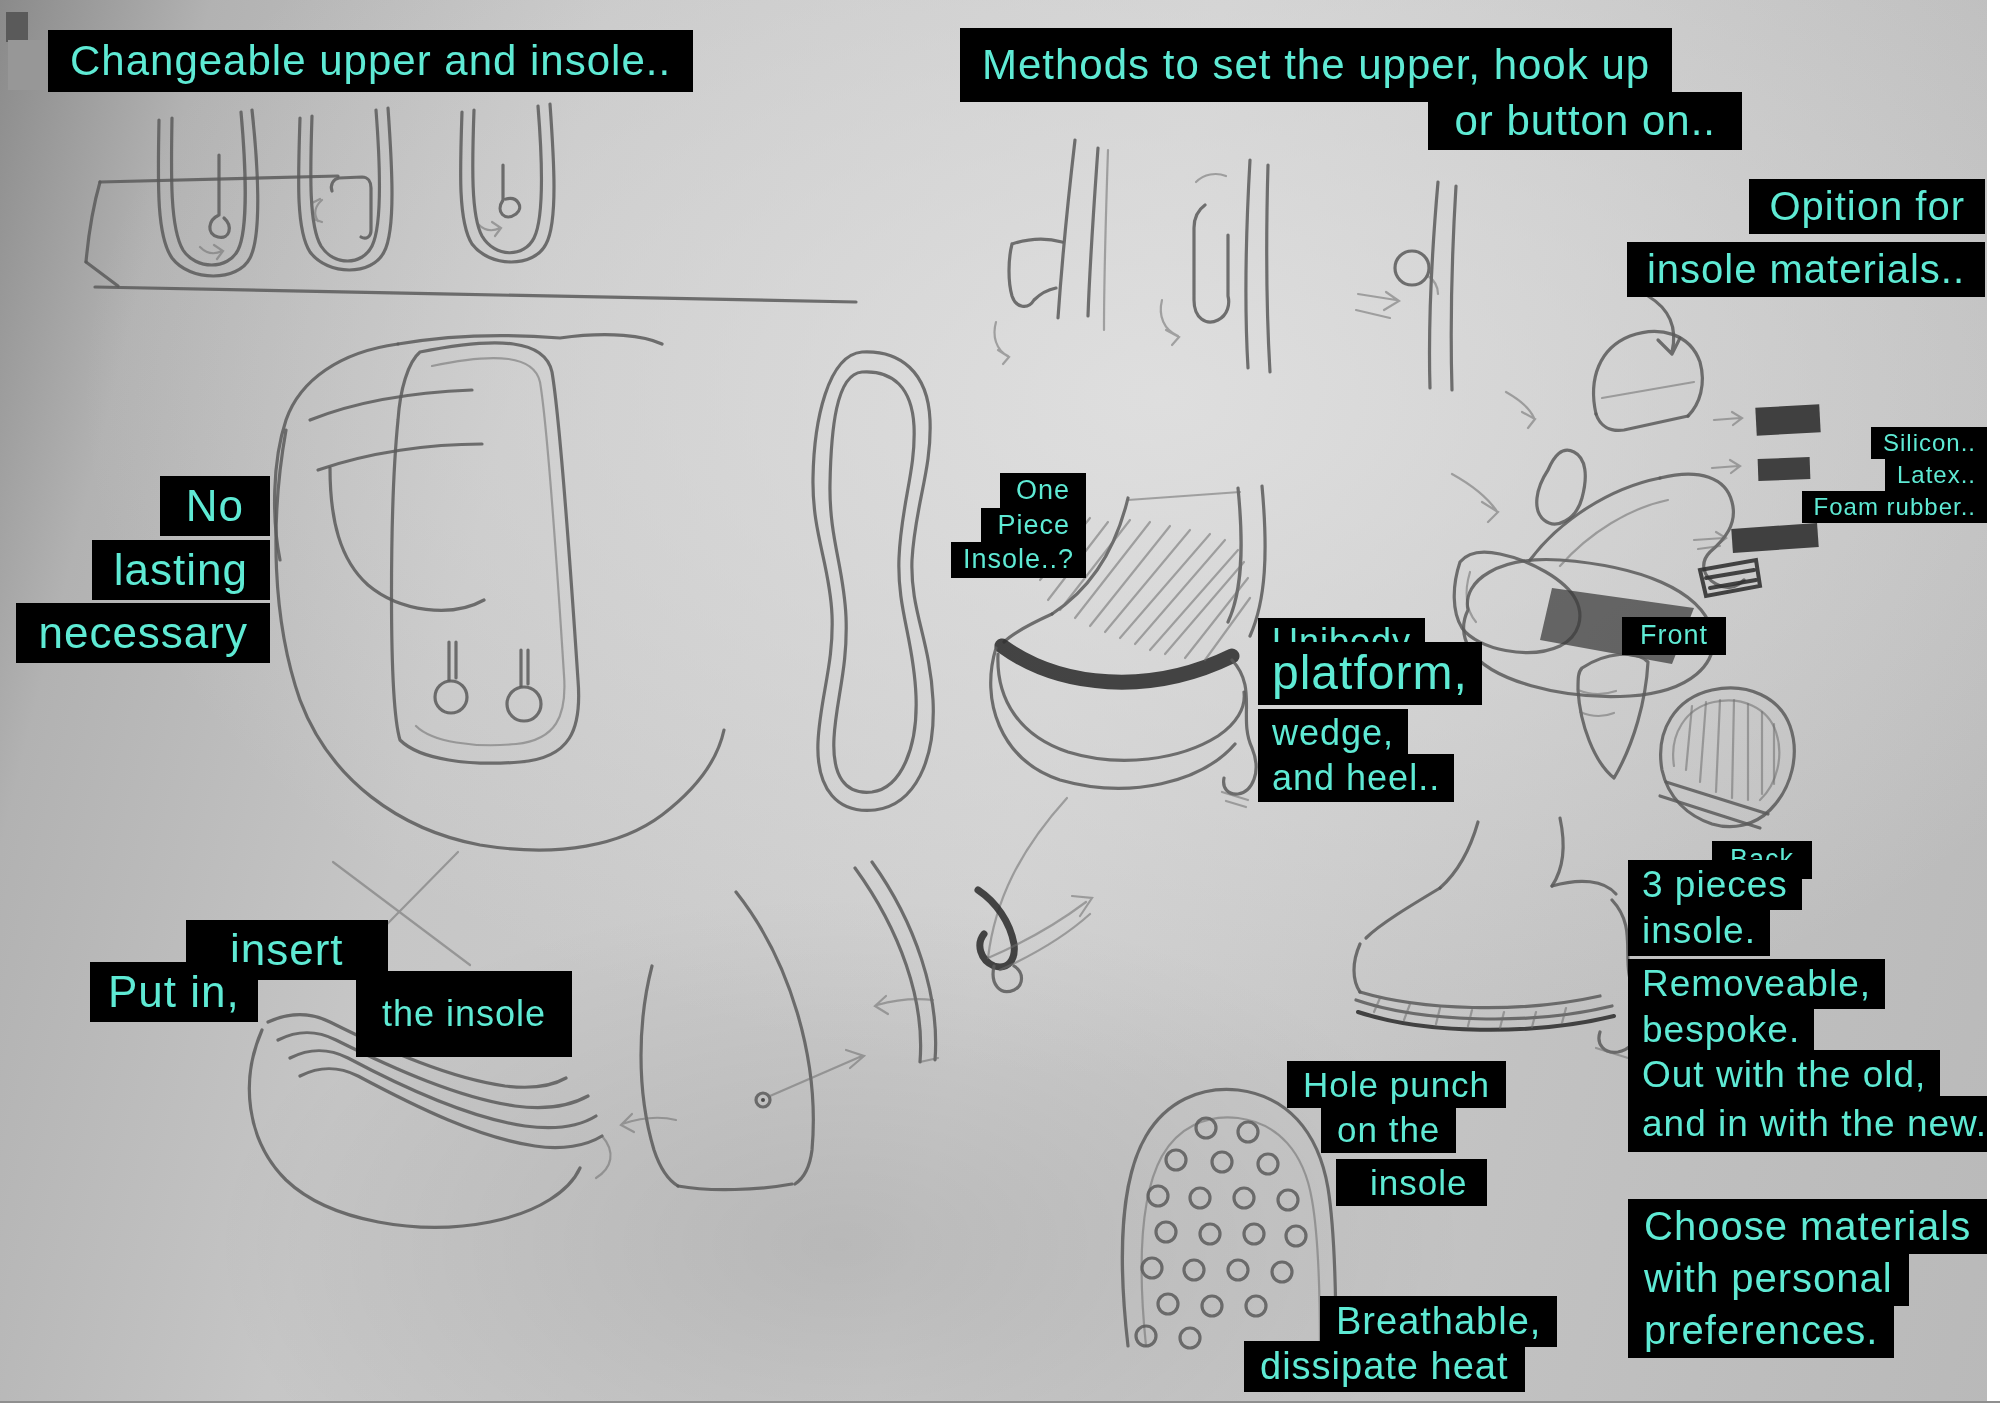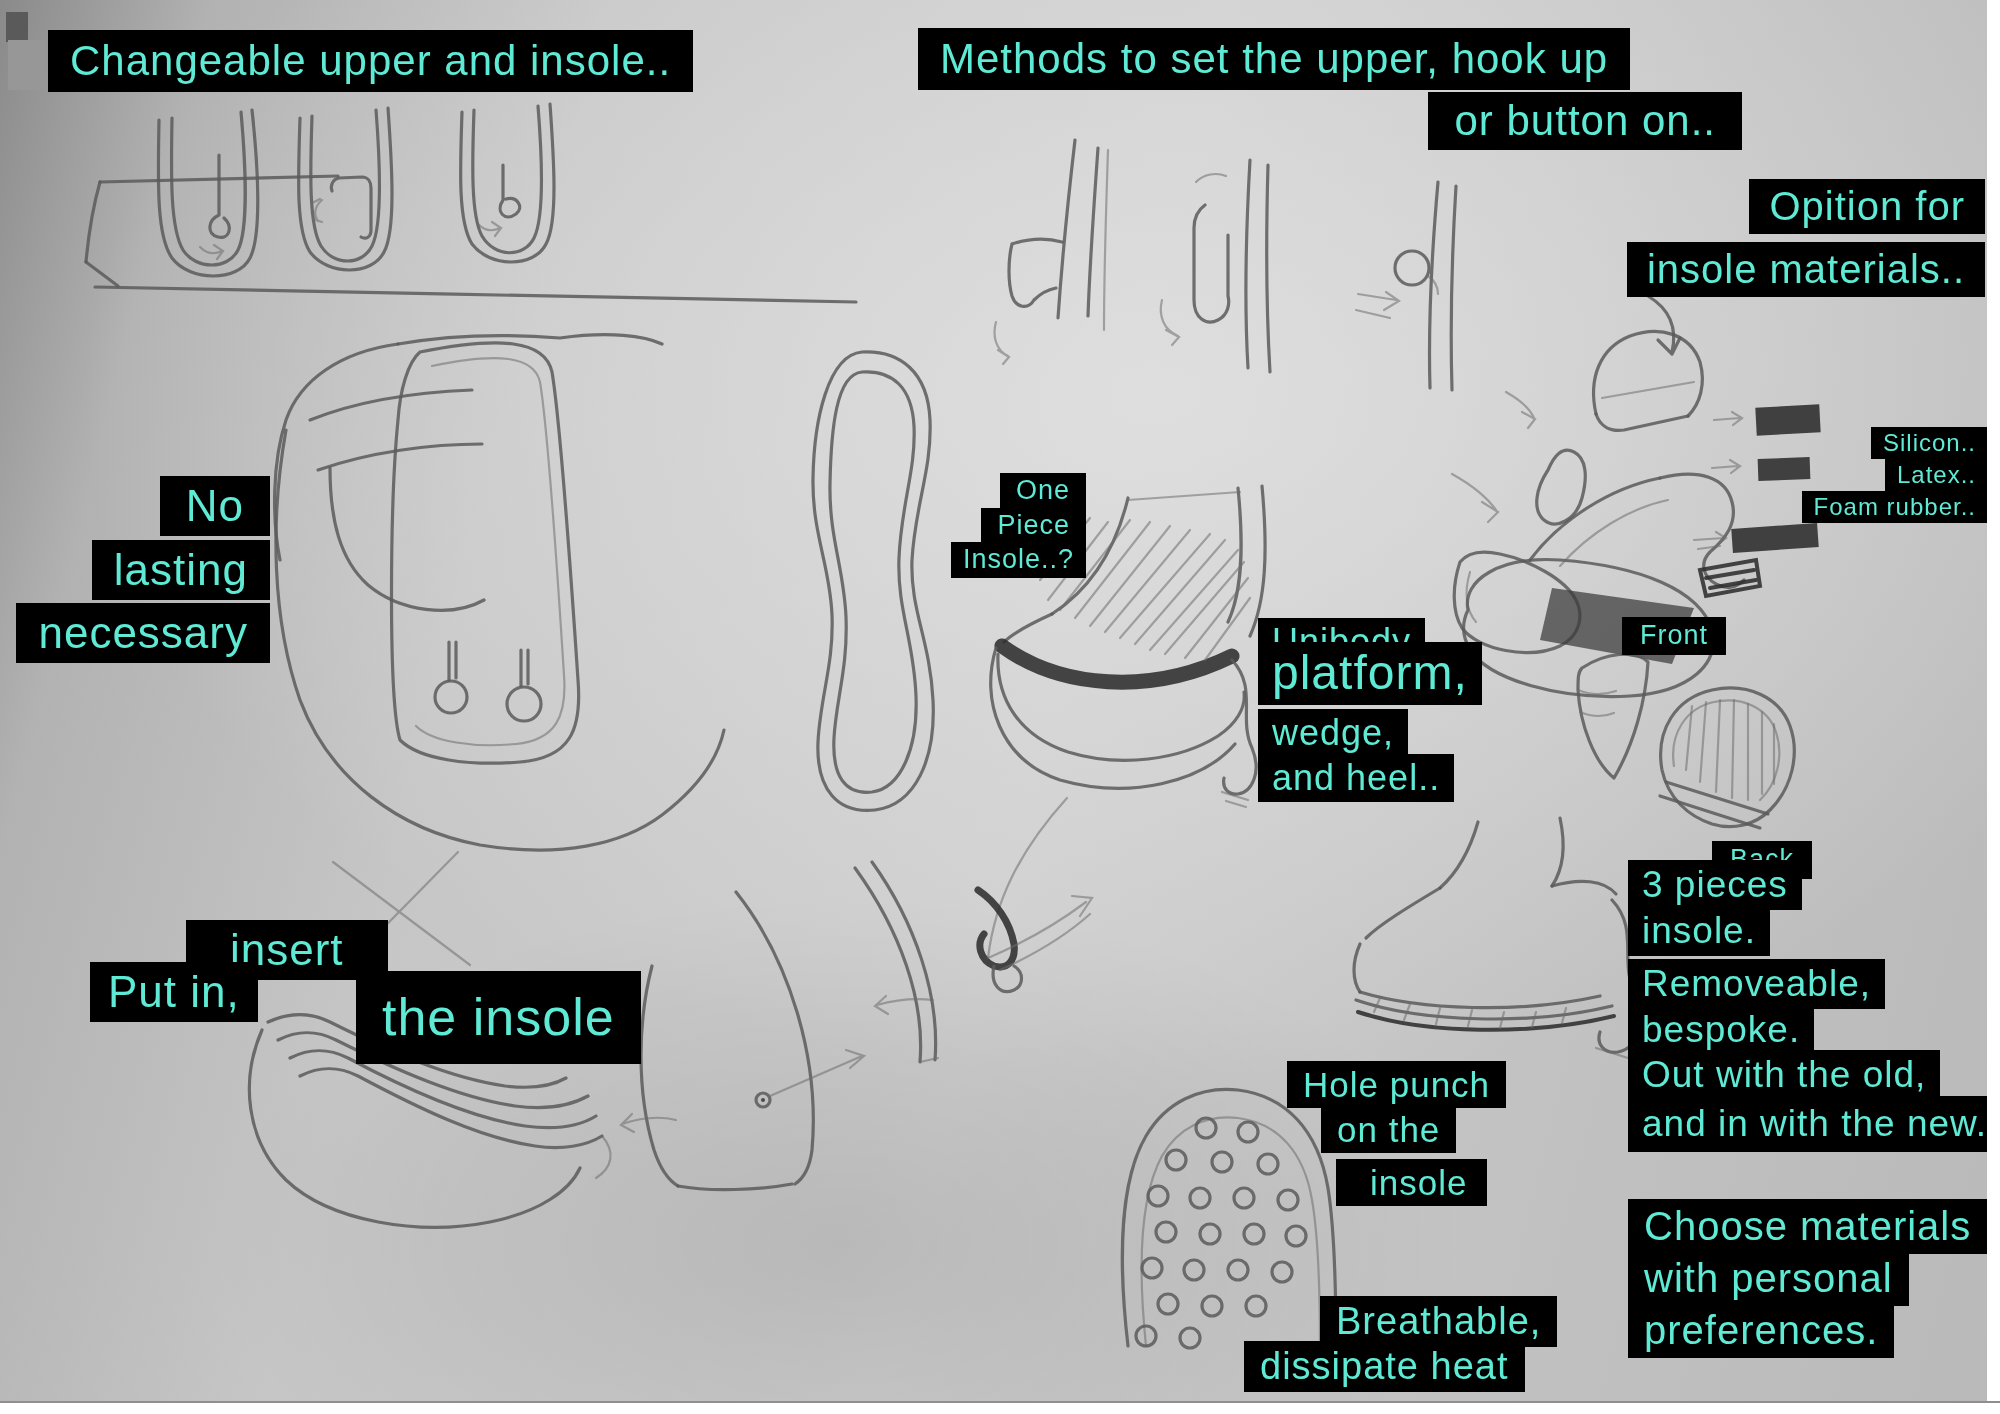--- a/index.html
+++ b/index.html
@@ -233,21 +233,21 @@
         <circle cx="1168" cy="1304" r="10"></circle>
           <circle cx="1212" cy="1306" r="10"></circle>
           <circle cx="1256" cy="1306" r="10"></circle>
         <circle cx="1146" cy="1336" r="10"></circle>
           <circle cx="1190" cy="1338" r="10"></circle>
       </g>
     </g>
   </svg>
 
   <div class="tag" style="left:48px;top:30px;font-size:42px;padding:6px 22px;">Changeable upper and insole..</div>
-  <div class="tag" style="left:918px;top:28px;font-size:42px;padding:6px 22px;">Methods to set the upper, hook up</div>
+  <div class="tag" style="left:960px;top:28px;font-size:42px;padding:12px 22px;">Methods to set the upper, hook up</div>
   <div class="tag" style="right:258px;top:92px;font-size:42px;padding:4px 26px;">or button on..</div>
 
   <div class="tag" style="right:15px;top:242px;font-size:40px;padding:4px 20px;">insole materials..</div>
   <div class="tag" style="right:15px;top:179px;font-size:40px;padding:4px 20px;">Opition for</div>
 
   <div class="tag" style="right:12px;top:427px;font-size:24px;padding:2px 12px;">Silicon..</div>
   <div class="tag" style="right:12px;top:459px;font-size:24px;padding:2px 12px;">Latex..</div>
   <div class="tag" style="right:12px;top:491px;font-size:24px;padding:2px 12px;">Foam rubber..</div>
 
   <div class="tag" style="right:1730px;top:476px;font-size:44px;padding:4px 26px;">No</div>
@@ -268,21 +268,21 @@
 
   <div class="tag" style="left:1628px;top:860px;font-size:37px;padding:3px 14px;">3 pieces</div>
   <div class="tag" style="left:1628px;top:906px;font-size:37px;padding:3px 14px;">insole.</div>
   <div class="tag" style="left:1628px;top:959px;font-size:37px;padding:3px 14px;">Removeable,</div>
   <div class="tag" style="left:1628px;top:1005px;font-size:37px;padding:3px 14px;">bespoke.</div>
   <div class="tag" style="left:1628px;top:1050px;font-size:37px;padding:3px 14px;">Out with the old,</div>
   <div class="tag" style="left:1628px;top:1096px;font-size:37px;padding:6px 14px;">and in with the new.</div>
 
   <div class="tag" style="left:186px;top:920px;font-size:44px;padding:4px 44px;">insert</div>
   <div class="tag" style="left:90px;top:962px;font-size:44px;padding:4px 18px;">Put in,</div>
-  <div class="tag" style="left:356px;top:971px;font-size:52px;padding:16px 26px;">the insole</div>
+  <div class="tag" style="left:356px;top:971px;font-size:36px;padding:22px 26px;">the insole</div>
 
   <div class="tag" style="left:1287px;top:1061px;font-size:35px;padding:3px 16px;">Hole punch</div>
   <div class="tag" style="left:1321px;top:1106px;font-size:35px;padding:3px 16px;">on the</div>
   <div class="tag" style="left:1336px;top:1151px;font-size:35px;padding:3px 20px 3px 34px;margin-top:8px;">insole</div>
 
   <div class="tag" style="left:1320px;top:1296px;font-size:38px;padding:3px 16px;">Breathable,</div>
   <div class="tag" style="left:1244px;top:1341px;font-size:38px;padding:3px 16px;">dissipate heat</div>
 
   <div class="tag" style="left:1628px;top:1199px;font-size:40px;padding:4px 16px;">Choose materials</div>
   <div class="tag" style="left:1628px;top:1251px;font-size:40px;padding:4px 16px;">with personal</div>

